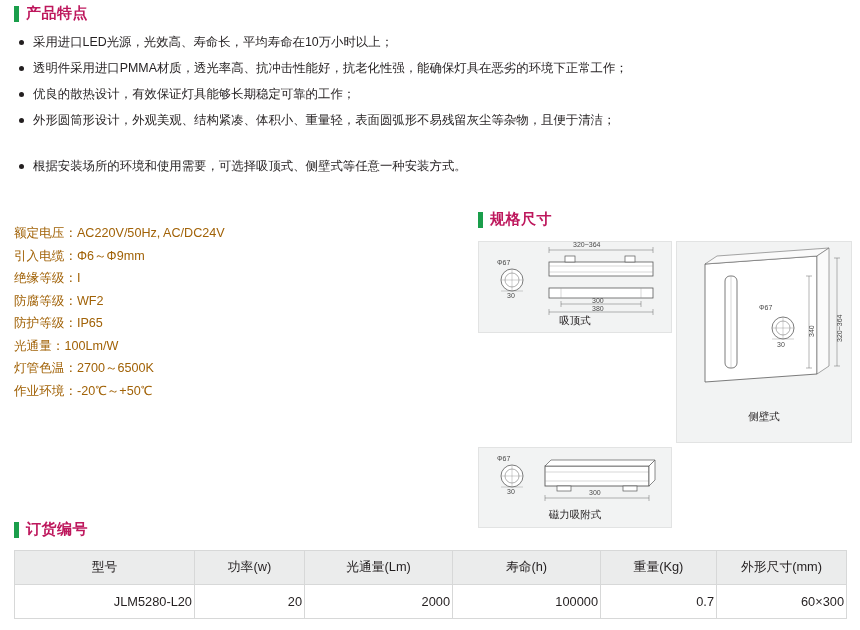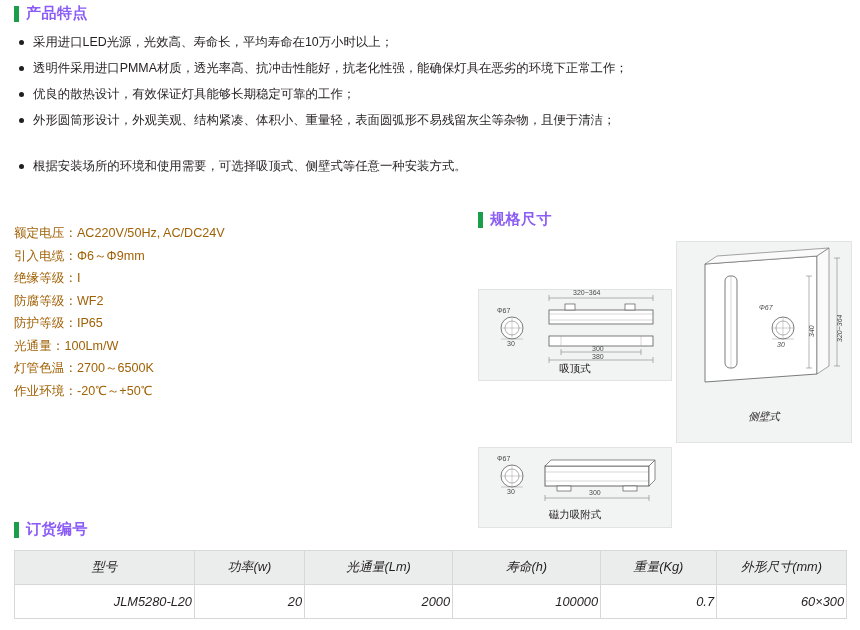--- a/index.html
+++ b/index.html
@@ -20,21 +20,21 @@
     width: 860px;
     height: 630px;
   }
   
   .sec-head {
     display: flex;
     align-items: center;
     gap: 7px;
     font-size: 15px;
     font-weight: bold;
-    color: #8b5cf6;
+    color: #be185d;
     letter-spacing: 0.5px;
   }
   .sec-bar {
     display: inline-block;
     width: 5px;
     height: 16px;
     background: #1a9e4b;
     flex: 0 0 auto;
   }
   
@@ -99,24 +99,24 @@
     margin-top: 12px;
     position: relative;
     width: 372px;
     height: 285px;
   }
   .panel {
     position: absolute;
     background: #f2f3f3;
     border: 1px solid #e2e3e3;
   }
-  .p-top   { left: 0;   top: 0;   width: 192px; height: 90px; margin-top: 48px; }
+  .p-top   { left: 0;   top: 0;   width: 192px; height: 90px; }
   .p-mid   { left: 0;   top: 96px; width: 192px; height: 104px; }
   .p-bot   { left: 0;   top: 206px; width: 192px; height: 79px; }
-  .p-right { left: 198px; top: 0;  width: 174px; height: 200px; font-style: italic; }
+  .p-right { left: 198px; top: 0;  width: 174px; height: 200px; }
 
   .cap {
     position: absolute;
     font-size: 10.5px;
     color: #231f20;
     text-align: center;
     width: 100%;
     left: 0;
   }
   .dim {
@@ -139,21 +139,20 @@
     position: absolute;
     left: 14px;
     top: 520px;
     width: 832px;
   }
   table.order {
     margin-top: 11px;
     border-collapse: collapse;
     width: 832px;
     table-layout: fixed;
-    font-style: italic;
   }
   table.order th,
   table.order td {
     border: 1px solid #d7d8d8;
     text-align: center;
     font-size: 12.8px;
     font-weight: normal;
     color: #231f20;
     height: 33px;
     padding: 0 2px;

